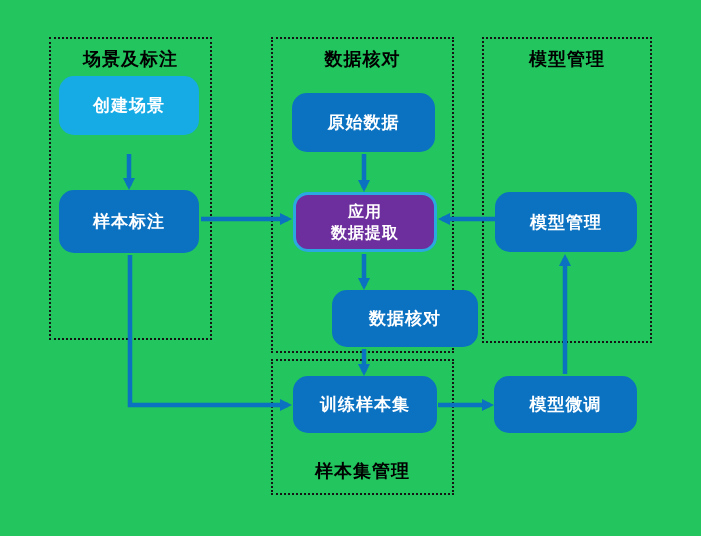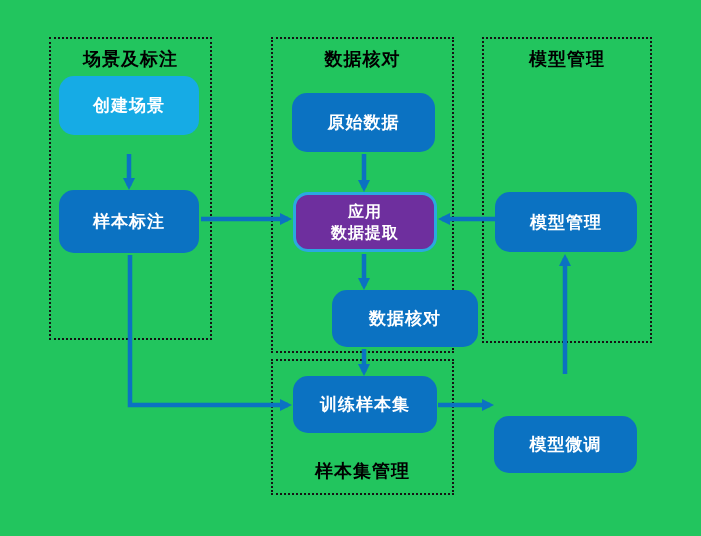--- a/index.html
+++ b/index.html
@@ -75,17 +75,17 @@
     </g>
   </svg>
 
   <div class="node n-create" style="background-color: rgb(22, 171, 229);">创建场景</div>
   <div class="node n-sample" style="background-color: rgb(11, 114, 194);">样本标注</div>
   <div class="node n-raw" style="background-color: rgb(11, 114, 194);">原始数据</div>
   <div class="node n-extract" style="background-color: rgb(110, 47, 158);">应用
 数据提取</div>
   <div class="node n-check" style="background-color: rgb(11, 114, 194); margin-left: 40px;">数据核对</div>
   <div class="node n-train" style="background-color: rgb(11, 114, 194);">训练样本集</div>
-  <div class="node n-finetune" style="background-color: rgb(11, 114, 194); margin-top: 40px;">模型微调</div>
+  <div class="node n-finetune" style="background-color: rgb(11, 114, 194);">模型微调</div>
   <div class="node n-mgmt" style="background-color: rgb(11, 114, 194);">模型管理</div>
 
 
 </div>
 
 </body></html>

